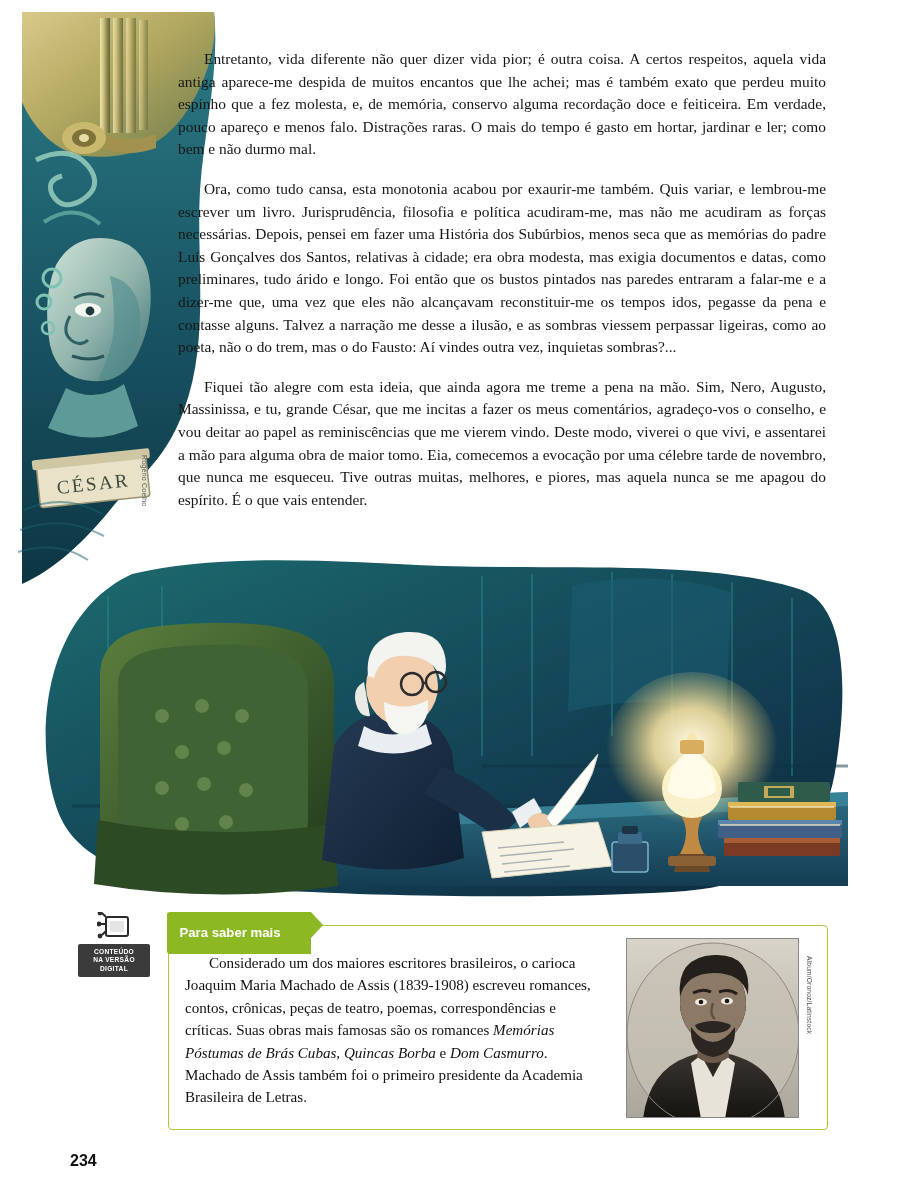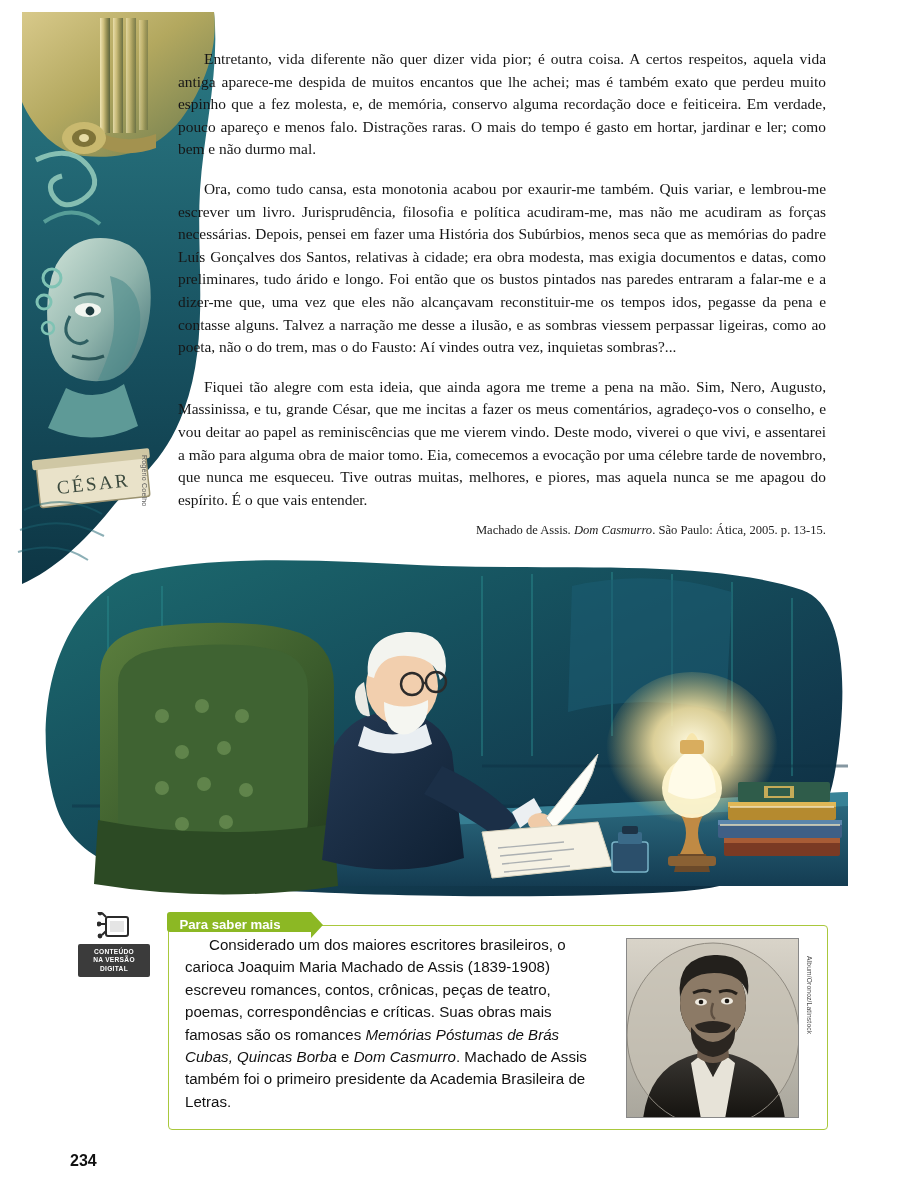--- a/index.html
+++ b/index.html
@@ -105,44 +105,44 @@
     left: 168px; top: 925px;
     width: 660px;
     height: 205px;
     border: 1.6px solid #a9c83c;
     border-radius: 4px;
     background: #fff;
   }
   .saber-tab {
     position: absolute;
     left: -1.6px; top: -14px;
-    height: 20px;
+    height: 42px;
     background: #8cb824;
     color: #fff;
     font-size: 13.2px;
     font-weight: bold;
     line-height: 26px;
-    padding: 0 30px 0 12px;
+    padding: 8px 30px 0 12px;
     border-radius: 3px 0 0 3px;
     font-family: "Liberation Sans", sans-serif;
   }
   .saber-tab::after {
     content: "";
     position: absolute;
     right: -12px; top: 0;
     width: 0; height: 0;
     border-left: 12px solid #8cb824;
     border-top: 13px solid transparent;
     border-bottom: 13px solid transparent;
   }
   .saber-text {
     position: absolute;
-    left: 16px; top: 8px;
+    left: 16px; top: 26px;
     width: 408px;
-    font-family: Liberation Sans, sans-serif;
+    font-family: Liberation Serif, serif;
     font-size: 15.1px;
     line-height: 22.4px;
     text-align: left;
     text-indent: 24px;
     color: #111;
   }
   .saber-text i { font-style: italic; }
 
   .portrait {
     position: absolute;
@@ -256,23 +256,20 @@
     </svg>
   </div>
 
   <div class="art-credit-v">Rogério Coelho</div>
 
   <div class="text-col">
     <p>Entretanto, vida diferente não quer dizer vida pior; é outra coisa. A certos respeitos, aquela vida antiga aparece-me despida de muitos encantos que lhe achei; mas é também exato que perdeu muito espinho que a fez molesta, e, de memória, conservo alguma recordação doce e feiticeira. Em verdade, pouco apareço e menos falo. Distrações raras. O mais do tempo é gasto em hortar, jardinar e ler; como bem e não durmo mal.</p>
     <p>Ora, como tudo cansa, esta monotonia acabou por exaurir-me também. Quis variar, e lembrou-me escrever um livro. Jurisprudência, filosofia e política acudiram-me, mas não me acudiram as forças necessárias. Depois, pensei em fazer uma História dos Subúrbios, menos seca que as memórias do padre Luís Gonçalves dos Santos, relativas à cidade; era obra modesta, mas exigia documentos e datas, como preliminares, tudo árido e longo. Foi então que os bustos pintados nas paredes entraram a falar-me e a dizer-me que, uma vez que eles não alcançavam reconstituir-me os tempos idos, pegasse da pena e contasse alguns. Talvez a narração me desse a ilusão, e as sombras viessem perpassar ligeiras, como ao poeta, não o do trem, mas o do Fausto: Aí vindes outra vez, inquietas sombras?...</p>
     <p>Fiquei tão alegre com esta ideia, que ainda agora me treme a pena na mão. Sim, Nero, Augusto, Massinissa, e tu, grande César, que me incitas a fazer os meus comentários, agradeço-vos o conselho, e vou deitar ao papel as reminiscências que me vierem vindo. Deste modo, viverei o que vivi, e assentarei a mão para alguma obra de maior tomo. Eia, comecemos a evocação por uma célebre tarde de novembro, que nunca me esqueceu. Tive outras muitas, melhores, e piores, mas aquela nunca se me apagou do espírito. É o que vais entender.</p>
 
-    <div class="source-line">
-      <span>Machado de Assis. </span><i>Dom Casmurro</i><span>. São Paulo: Ática, 2005. p. 13-15.</span>
-    </div>
   </div>
 
   <div class="art-bottom">
     <svg width="836" height="350" viewBox="0 0 836 350" xmlns="http://www.w3.org/2000/svg">
       <defs>
         <linearGradient id="bgRoom" x1="0" y1="0" x2="1" y2="1">
           <stop offset="0%" stop-color="#1d6b6f"></stop>
           <stop offset="35%" stop-color="#16525f"></stop>
           <stop offset="70%" stop-color="#123a4e"></stop>
           <stop offset="100%" stop-color="#0c2a3d"></stop>

